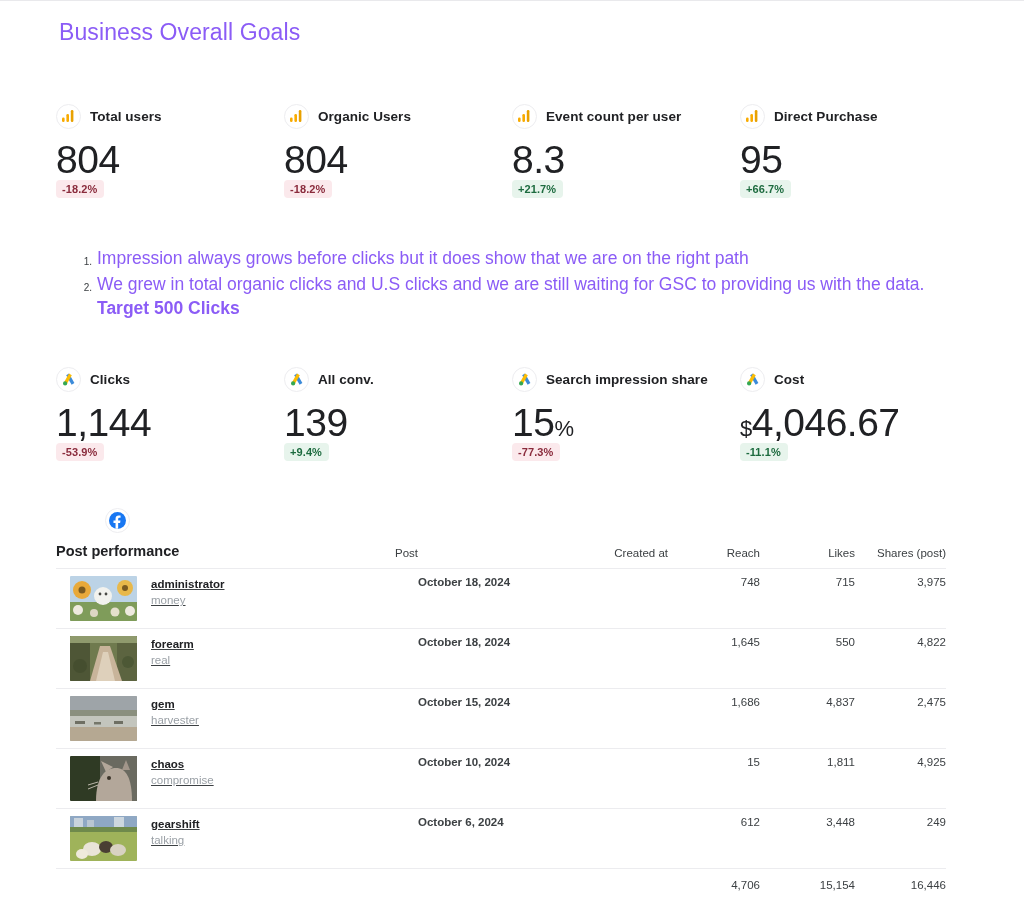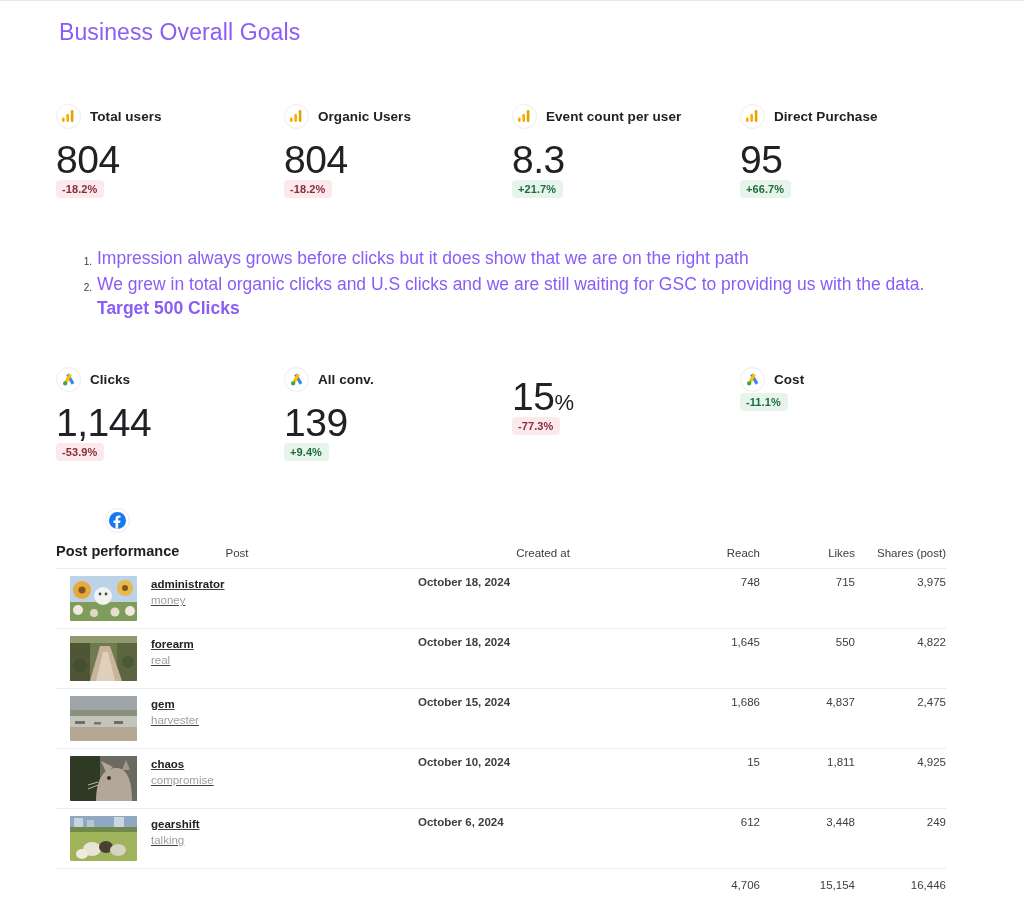--- a/index.html
+++ b/index.html
@@ -143,21 +143,21 @@
   table.posts {
     width: 890px;
     border-collapse: collapse;
     table-layout: fixed;
   }
   table.posts th {
     font-size: 11.5px;
     font-weight: 400;
     color: #3c4043;
     padding: 0 0 9px 0;
-    text-align: center;
+    text-align: right;
     border-bottom: 1px solid #ececef;
     vertical-align: bottom;
   }
   table.posts th.num, table.posts td.num { text-align: right; }
   th.c-post    { width: 362px; }
   th.c-created { width: 250px; margin-left: 32px; }
   th.c-reach   { width: 92px;  }
   th.c-likes   { width: 95px;  }
   th.c-shares  { width: 91px;  }
 
@@ -317,35 +317,46 @@
               <circle cx="3.1" cy="10.4" r="2.1" fill="#34a853"></circle>
             </svg>
         </span>
         <span class="kpi-label">All conv.</span>
       </div>
       <div class="kpi-value"><span>139</span></div>
       <div class="kpi-delta pos">+9.4%</div>
     </div>
 
     <div class="kpi-card">
-      <div class="kpi-value"><span>15</span><span class="unit-pct">%</span></div>
-      <div class="kpi-delta neg">-77.3%</div>
-    </div>
-
-    <div class="kpi-card">
       <div class="kpi-head">
         <span class="kpi-badge">
           <svg width="14" height="13" viewBox="0 0 14 13">
               <path d="M7 0.6 L12.4 10.1 L9.6 11.7 L4.2 2.2 Z" fill="#3c8bd9"></path>
               <path d="M7 0.6 L1.6 10.1 L4.4 11.7 L9.8 2.2 Z" fill="#fbbc04"></path>
               <circle cx="3.1" cy="10.4" r="2.1" fill="#34a853"></circle>
             </svg>
         </span>
+        <span class="kpi-label">Search impression share</span>
+      </div>
+      <div class="kpi-value"><span>15</span><span class="unit-pct">%</span></div>
+      <div class="kpi-delta neg">-77.3%</div>
+    </div>
+
+    <div class="kpi-card">
+      <div class="kpi-head">
+        <span class="kpi-badge">
+          <svg width="14" height="13" viewBox="0 0 14 13">
+              <path d="M7 0.6 L12.4 10.1 L9.6 11.7 L4.2 2.2 Z" fill="#3c8bd9"></path>
+              <path d="M7 0.6 L1.6 10.1 L4.4 11.7 L9.8 2.2 Z" fill="#fbbc04"></path>
+              <circle cx="3.1" cy="10.4" r="2.1" fill="#34a853"></circle>
+            </svg>
+        </span>
         <span class="kpi-label">Cost</span>
       </div>
+      <div class="kpi-value"><span class="unit-cur">$</span><span>4,046.67</span></div>
       <div class="kpi-delta pos">-11.1%</div>
     </div>
   </div>
 
   <div class="section-head">
     <span class="kpi-badge">
       <svg width="17" height="17" viewBox="0 0 17 17">
           <circle cx="8.5" cy="8.5" r="8.5" fill="#1877f2"></circle>
           <path d="M11.1 10.9l0.38-2.4H9.15V6.93c0-0.66 0.32-1.3 1.35-1.3h1.05V3.58s-0.95-0.16-1.86-0.16c-1.9 0-3.14 1.15-3.14 3.23V8.5H4.48v2.4h2.07v5.8a8.6 8.6 0 0 0 2.6 0v-5.8z" fill="#ffffff"></path>
         </svg>

